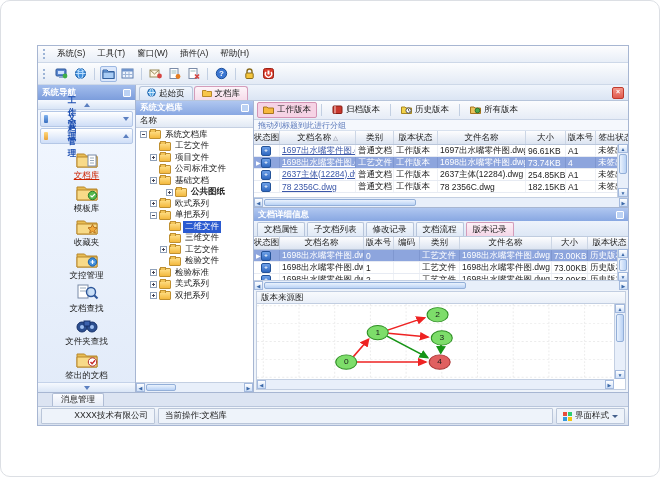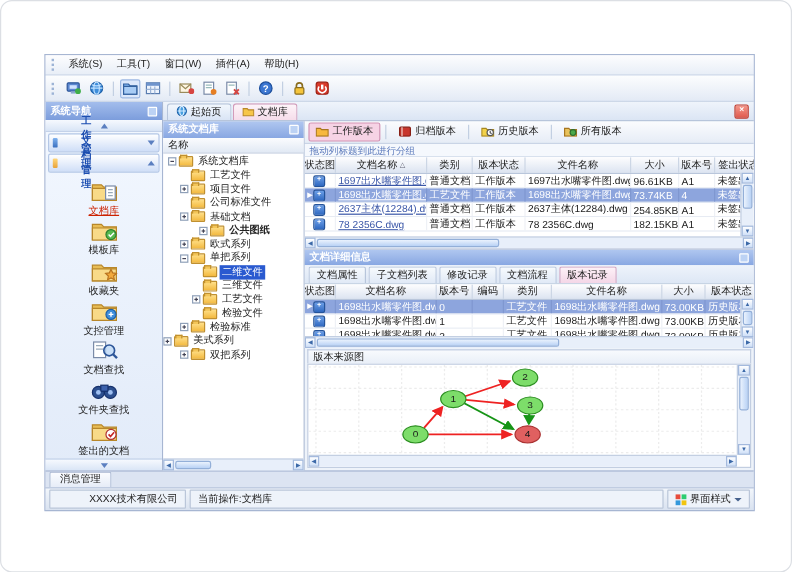--- a/index.html
+++ b/index.html
@@ -90,21 +90,21 @@
   .hfill,.vfill{flex:1;}
   
   .detailhdr{height:13px;flex:none;}
   .detailtabs{height:15px;display:flex;align-items:flex-end;background:linear-gradient(#eef3fb,#dde7f5);border-bottom:1px solid #bfccdf;padding-left:3px;gap:2px;flex:none;}
   .dtab{height:13px;padding:0 6px;border:1px solid #b7c5db;border-bottom:none;border-radius:2px 2px 0 0;background:linear-gradient(#f7fafd,#e0e9f6);display:flex;align-items:center;cursor:pointer;margin-top:24px;}
   .dtab.active{background:linear-gradient(#fdf1f7,#f4d6e7);border-color:#d39cba;}
   .graphlabel{height:11px;display:flex;align-items:center;padding:0 4px;background:linear-gradient(#f8fafd,#e9eff8);border:1px solid #c2cee1;border-bottom:none;margin:1px 2px 0;flex:none;}
   .graphbox{flex:1;margin:0 2px 2px;border:1px solid #c2cee1;background:#fff;position:relative;overflow:hidden;}
   .graphsvg{position:absolute;left:0;top:0;right:11px;bottom:10px;}
   
-  .msgbar{height:13px;background:#dce4f2;border-top:1px solid #a7b6d2;display:flex;align-items:flex-end;padding-left:3px;flex:none;}
+  .msgbar{height:13px;background:#dce4f2;border-top:1px solid #a7b6d2;display:flex;align-items:flex-end;padding-left:14px;flex:none;}
   .msgtab{height:12px;padding:0 8px;background:linear-gradient(#fbfcff,#e6ecf7);border:1px solid #b0bdd5;border-bottom:none;border-radius:2px 2px 0 0;display:flex;align-items:center;cursor:pointer;}
   .statusbar{height:18px;background:linear-gradient(#f2f6fb,#d9e2f0);border-top:1px solid #b9c6dc;display:flex;align-items:center;padding:0 3px;gap:3px;flex:none;}
   .scell{border:1px solid #bac6d9;background:#eef3fa;border-radius:1px;padding:1px 6px;white-space:nowrap;}
   .scell.flexfill{flex:1;text-align:left;}
   .style-grid{display:inline-grid;grid-template-columns:4px 4px;grid-template-rows:4px 4px;gap:1px;margin-right:3px;}
   .style-grid i{display:block;}
   .dropdown-arrow{width:0;height:0;border-left:3px solid transparent;border-right:3px solid transparent;border-top:3px solid #44608c;margin-left:3px;}
   .stylecell{display:flex;align-items:center;}
 </style>
 </head>
@@ -387,21 +387,21 @@
                 <div class="tnode" style="padding-left: 24px;">
                   <span class="toggle none"></span>
                   <span class="tfolder"></span>
                   <span class="tlabel">检验文件</span>
                 </div>
                 <div class="tnode" style="padding-left: 14px;">
                   <span class="toggle plus"></span>
                   <span class="tfolder"></span>
                   <span class="tlabel">检验标准</span>
                 </div>
-                <div class="tnode" style="">
+                <div class="tnode" style="padding-left: 14px;">
                   <span class="toggle plus"></span>
                   <span class="tfolder"></span>
                   <span class="tlabel">美式系列</span>
                 </div>
                 <div class="tnode" style="padding-left: 14px;">
                   <span class="toggle plus"></span>
                   <span class="tfolder"></span>
                   <span class="tlabel">双把系列</span>
                 </div>
               </div>

